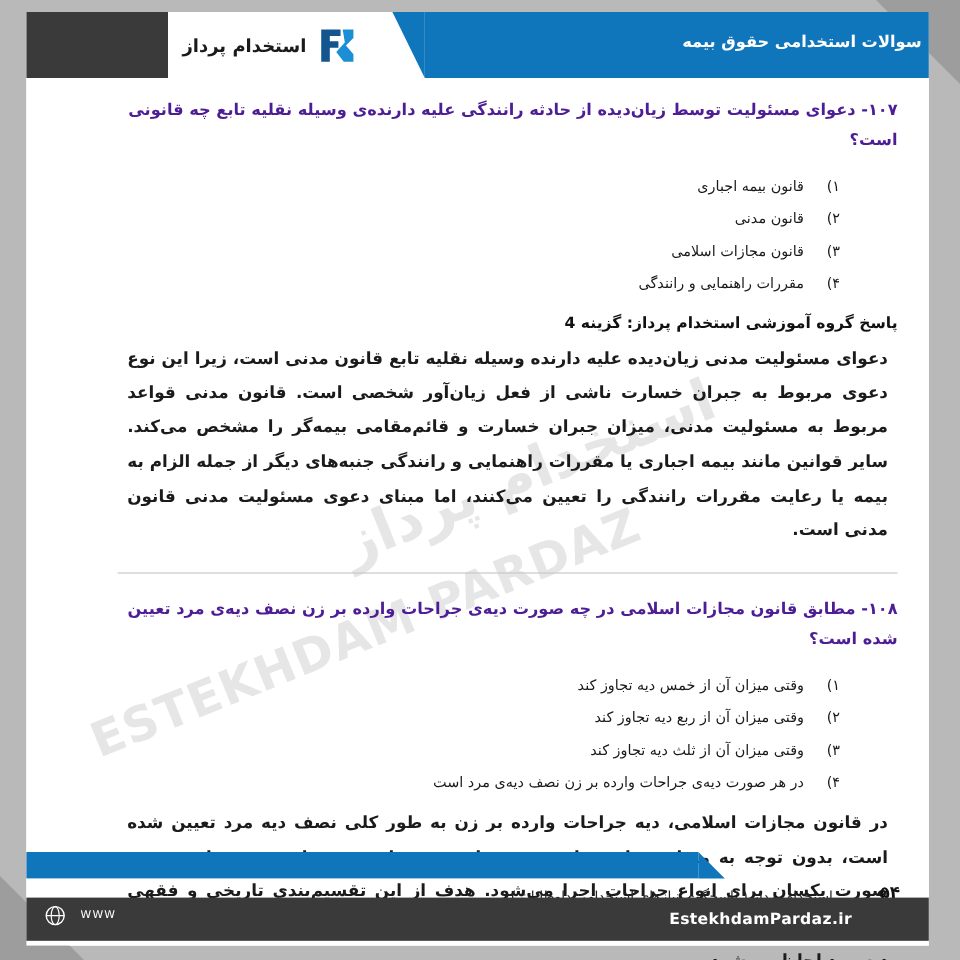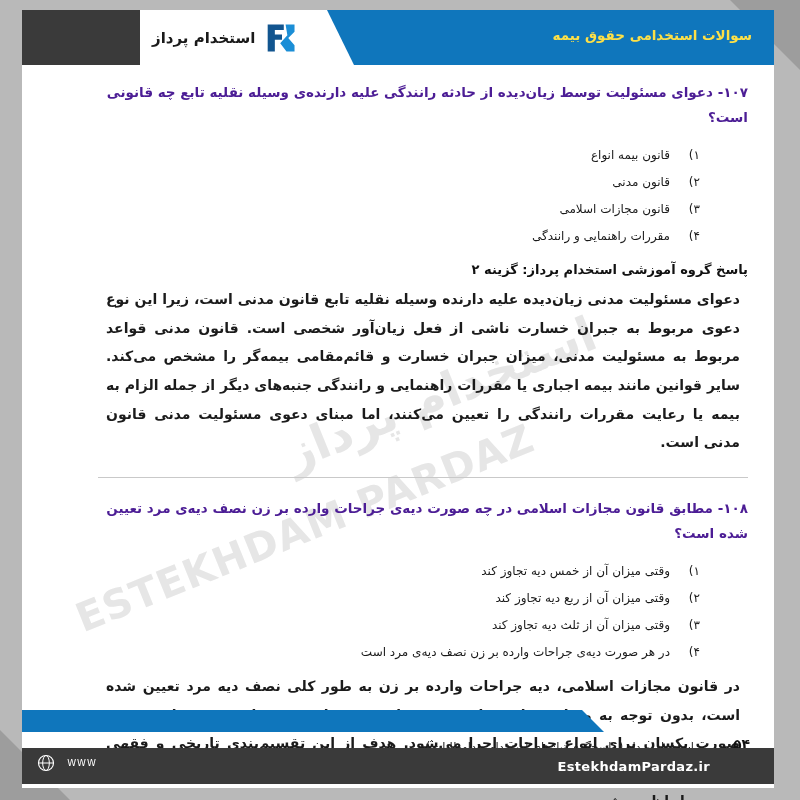--- a/index.html
+++ b/index.html
@@ -70,22 +70,22 @@
   .header-blue::before {
     content: "";
     position: absolute;
     top: 0; left: -27px;
     width: 0; height: 0;
     border-top: 55px solid #0f76bc;
     border-left: 27px solid transparent;
   }
   .header-title {
     position: absolute;
-    top: 17px; right: 22px;
-    color: #fde047;
+    top: 17px; right: 6px;
+    color: #ffffff;
     font-size: 13.5px;
     font-weight: bold;
     letter-spacing: 0.2px;
     text-align: center;
   }
   .header-dark {
     position: absolute;
     top: 0; left: 0;
     width: 118px; height: 55px;
     background: #3a3a3a;
@@ -276,36 +276,36 @@
   <div class="wm wm-1">ESTEKHDAM PARDAZ</div>
   <div class="wm wm-2">استخدام پرداز</div>
 
   <div class="content">
 
     <div>
       <div class="q-title">۱۰۷- دعوای مسئولیت توسط زیان‌دیده از حادثه رانندگی علیه دارنده‌ی وسیله نقلیه تابع چه قانونی است؟</div>
       <div class="options">
         <div class="opt">
           <span class="opt-num">۱)</span>
-          <span>قانون بیمه انواع</span>
+          <span>قانون بیمه اجباری</span>
         </div>
         <div class="opt">
           <span class="opt-num">۲)</span>
           <span>قانون مدنی</span>
         </div>
         <div class="opt">
           <span class="opt-num">۳)</span>
           <span>قانون مجازات اسلامی</span>
         </div>
         <div class="opt">
           <span class="opt-num">۴)</span>
           <span>مقررات راهنمایی و رانندگی</span>
         </div>
       </div>
-      <div class="answer">پاسخ گروه آموزشی استخدام پرداز: گزینه ۲</div>
+      <div class="answer">پاسخ گروه آموزشی استخدام پرداز: گزینه 4</div>
       <div class="explain">دعوای مسئولیت مدنی زیان‌دیده علیه دارنده وسیله نقلیه تابع قانون مدنی است، زیرا این نوع دعوی مربوط به جبران خسارت ناشی از فعل زیان‌آور شخصی است. قانون مدنی قواعد مربوط به مسئولیت مدنی، میزان جبران خسارت و قائم‌مقامی بیمه‌گر را مشخص می‌کند. سایر قوانین مانند بیمه اجباری یا مقررات راهنمایی و رانندگی جنبه‌های دیگر از جمله الزام به بیمه یا رعایت مقررات رانندگی را تعیین می‌کنند، اما مبنای دعوی مسئولیت مدنی قانون مدنی است.</div>
     </div>
 
     <div class="divider"></div>
 
     <div class="blk-2">
       <div class="q-title">۱۰۸- مطابق قانون مجازات اسلامی در چه صورت دیه‌ی جراحات وارده بر زن نصف دیه‌ی مرد تعیین شده است؟</div>
       <div class="options">
         <div class="opt">
           <span class="opt-num">۱)</span>

